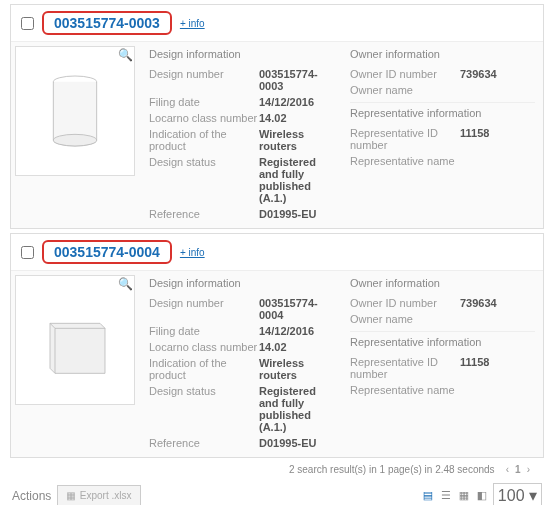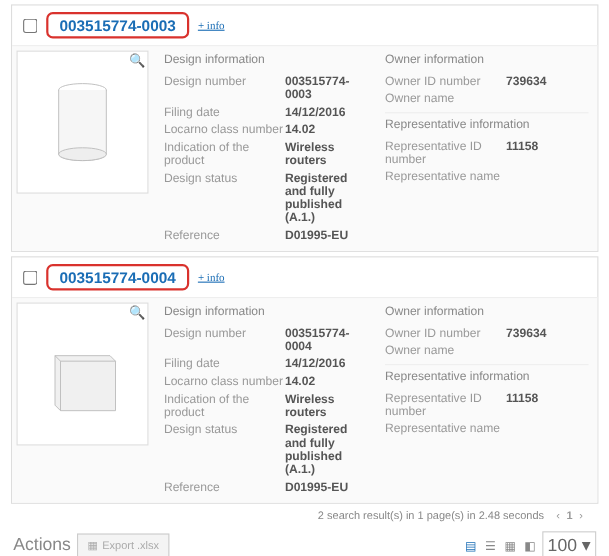--- a/index.html
+++ b/index.html
@@ -1,38 +1,38 @@
 <!DOCTYPE html>
 <html><head>
 <meta charset="utf-8">
 <style>
   * { box-sizing: border-box; margin: 0; padding: 0; }
   body { font-family: Arial, sans-serif; font-size: 11px; color: #666; background: #fff; width: 554px; }
   .card { border: 1px solid #ddd; margin: 4px 10px 2px 10px; background: #fff; }
   .card-header { padding: 6px 10px; display: flex; align-items: center; gap: 8px; }
   .card-header input[type=checkbox] { margin-right: 0; }
   .design-num { color: #1a6db5; font-size: 14px; font-weight: bold; border: 2px solid #d9322d; border-radius: 6px; padding: 2px 10px; }
-  .info-link { color: #1a6db5; font-size: 10px; text-decoration: underline; cursor: pointer; font-family: Liberation Serif, serif; }
+  .info-link { color: #1a6db5; font-size: 10px; text-decoration: underline; cursor: pointer; }
   .card-body { display: flex; border-top: 1px solid #eee; background: #fafafa; }
   .thumb-wrap { width: 130px; padding: 4px; position: relative; }
   .thumb { width: 120px; height: 130px; background: #fff; border: 1px solid #ddd; display: flex; align-items: center; justify-content: center; }
   .thumb svg { width: 90px; height: 100px; }
   .zoom { position: absolute; top: 6px; right: 8px; color: #777; font-size: 12px; cursor: pointer; }
   .cols { flex: 1; display: flex; padding: 6px 0; }
   .col { flex: 1; padding: 0 8px; }
   .col h4 { color: #888; font-size: 11px; font-weight: normal; margin-bottom: 6px; }
   .row { display: flex; font-size: 11px; color: #888; padding: 2px 0; }
   .row .k { width: 110px; color: #999; }
   .row .v { flex: 1; color: #555; font-weight: bold; }
   .v.nb { font-weight: bold; }
   .sep { border-top: 1px solid #eee; margin: 4px 0; }
   .summary { text-align: right; font-size: 10px; color: #888; padding: 4px 24px; }
   .footer { display: flex; align-items: center; justify-content: space-between; padding: 4px 12px 10px 12px; }
   .actions { display: flex; align-items: center; gap: 6px; }
-  .actions-label { font-size: 16px; color: #888; }
+  .actions-label { font-size: 12px; color: #888; }
   .export-btn { border: 1px solid #ccc; background: #f4f4f4; color: #aaa; font-size: 10px; padding: 4px 8px; display: flex; align-items: center; gap: 4px; cursor: default; }
   .view-controls { display: flex; align-items: center; gap: 4px; }
   .view-icon { width: 14px; height: 14px; display: inline-flex; align-items: center; justify-content: center; color: #888; cursor: pointer; }
   .view-icon.active { color: #1a6db5; }
   .per-page { border: 1px solid #ccc; font-size: 16px; padding: 2px 4px; }
   .pager { color: #999; font-size: 10px; display: inline-flex; gap: 6px; align-items: center; }
   .select-all { padding: 4px 18px 10px 18px; font-size: 10px; color: #888; display: flex; align-items: center; gap: 6px; }
 </style>
 </head>
 <body>

